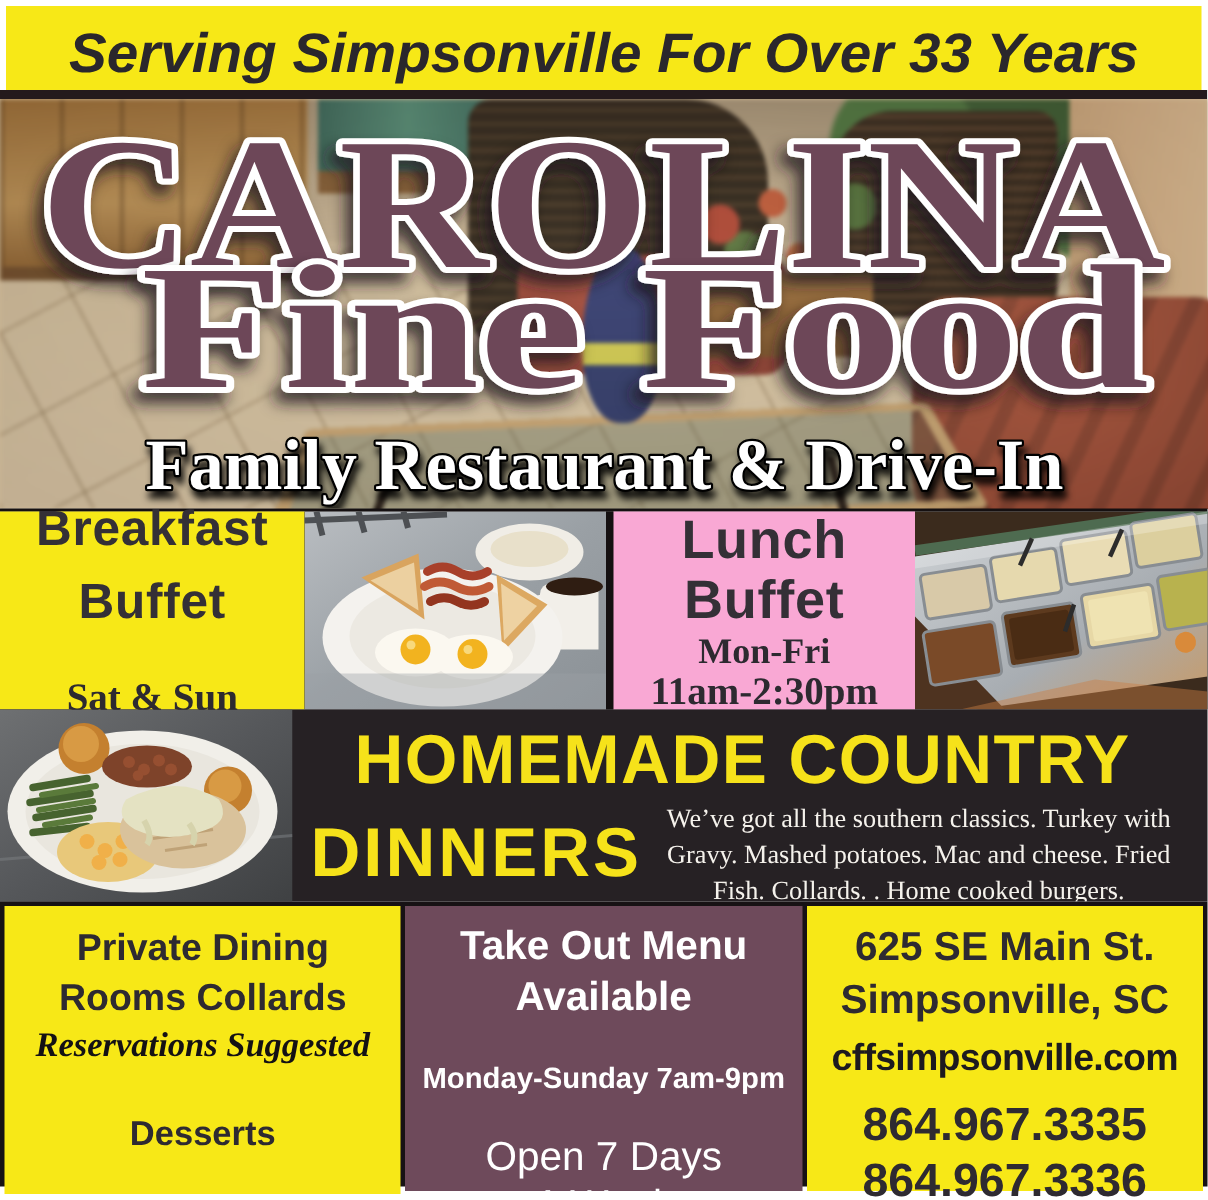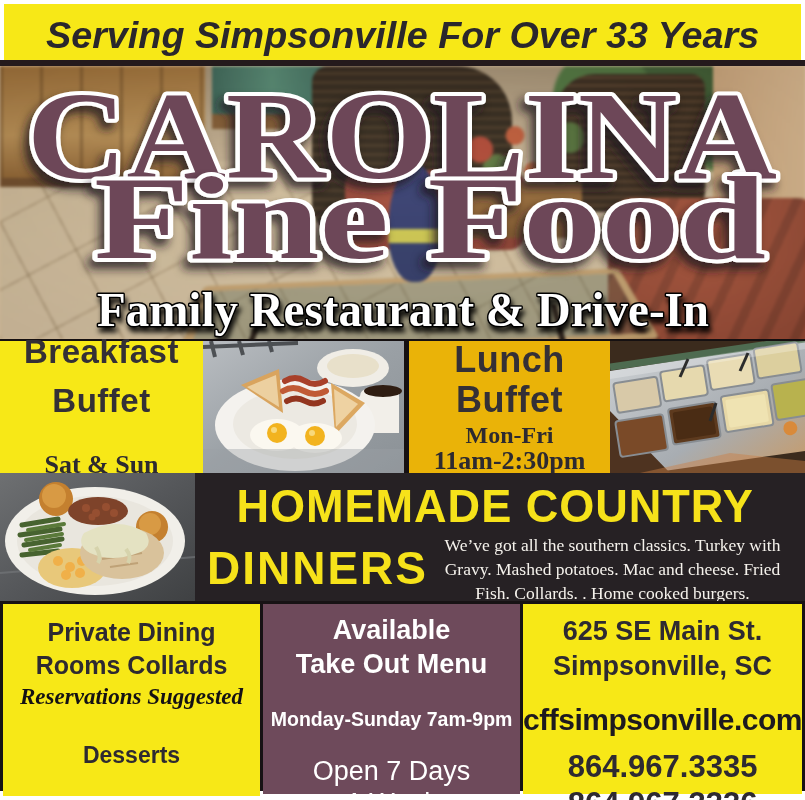--- a/index.html
+++ b/index.html
@@ -68,21 +68,21 @@
   .ph-haze{inset:0;background:radial-gradient(ellipse at 50% 42%, rgba(255,240,210,.12), rgba(90,70,50,.20));}
   .hero-art{position:absolute;inset:0;}
 
   
   .line-black{position:absolute;left:0;top:339px;width:805px;height:2px;background:#151011;}
   .buffet-row{position:absolute;left:0;top:341px;width:805px;height:132px;background:#151011;display:flex;}
   .bf-panel{width:203px;height:132px;background:#f7e817;display:flex;flex-direction:column;
             align-items:center;justify-content:center;gap:12px;}
   .bf-photo{width:201px;height:132px;}
   .gap5{width:5px;height:132px;background:#151011;}
-  .lu-panel{width:201px;height:132px;background:#eab308;display:flex;flex-direction:column;
+  .lu-panel{width:201px;height:132px;background:#f9a8d4;display:flex;flex-direction:column;
             align-items:center;justify-content:center;}
   .lu-photo{width:195px;height:132px;}
   .panel-title{font-weight:800;font-size:33px;line-height:1.12;color:#343036;letter-spacing:.5px;}
   .panel-title.lunch{font-size:36px;}
   .panel-days{font-family:"Liberation Serif",serif;font-weight:700;font-size:26px;color:#2d2a30;margin-top:18px;}
   .panel-hours{font-family:"Liberation Serif",serif;font-weight:700;font-size:26px;color:#2d2a30;line-height:1.05;}
   .lu-panel .panel-days{font-size:24px;margin-top:2px;line-height:1.0;}
 
   
   .dinners{position:absolute;left:0;top:473px;width:805px;height:128px;background:#262124;display:flex;}
@@ -105,21 +105,21 @@
   .f-bold{font-weight:800;font-size:25px;line-height:1.32;color:#2e2a31;text-align:center;}
   .f-note{font-family:"Liberation Serif",serif;font-style:italic;font-weight:700;font-size:23px;
           color:#141114;margin-top:2px;}
   .f-desserts{font-weight:800;font-size:23px;color:#2e2a31;margin-top:32px;}
   .f-mid{padding-top:10px;color:#ffffff;}
   .f-takeout{font-weight:800;font-size:27px;line-height:1.25;color:#ffffff;text-align:center;}
   .f-hours{font-weight:700;font-size:19.5px;color:#ffffff;margin-top:26px;white-space:nowrap;}
   .f-open{font-weight:400;font-size:27px;line-height:1.2;color:#ffffff;text-align:left;margin-top:24px;}
   .f-right{padding-top:10px;}
   .f-addr{font-weight:800;font-size:27px;line-height:1.28;color:#2e2a31;text-align:center;}
-  .f-web{font-weight:800;font-size:30px;letter-spacing:-.5px;color:#1d1a1f;margin-top:20px;white-space:nowrap;}
+  .f-web{font-weight:800;font-size:25px;letter-spacing:-.5px;color:#1d1a1f;margin-top:8px;white-space:nowrap;}
   .f-phone{font-weight:800;font-size:31px;line-height:1.18;color:#2e2a31;text-align:center;margin-top:12px;}
 </style>
 </head>
 <body>
 
 <div class="flyer">
 
   <div class="banner">
     <div class="banner-inner">
       <div class="banner-text">Serving Simpsonville For Over 33 Years</div>
@@ -324,22 +324,22 @@
   </div>
 
   <div class="footer">
     <div class="fcol yellow f-left">
       <div class="f-bold">Private Dining</div>
       <div class="f-bold">Rooms Collards</div>
       <div class="f-note">Reservations Suggested</div>
       <div class="f-desserts">Desserts</div>
     </div>
     <div class="fcol purple f-mid">
+      <div class="f-takeout">Take Out Menu</div>
       <div class="f-takeout">Available</div>
-      <div class="f-takeout">Take Out Menu</div>
       <div class="f-hours">Monday-Sunday 7am-9pm</div>
       <div class="f-open">Open 7 Days</div>
       <div class="f-open" style="margin-top:0;">A Week</div>
     </div>
     <div class="fcol yellow f-right">
       <div class="f-addr">625 SE Main St.</div>
       <div class="f-addr">Simpsonville, SC</div>
       <div class="f-web">cffsimpsonville.com</div>
       <div class="f-phone">864.967.3335</div>
       <div class="f-phone" style="margin-top:0;">864.967.3336</div>

